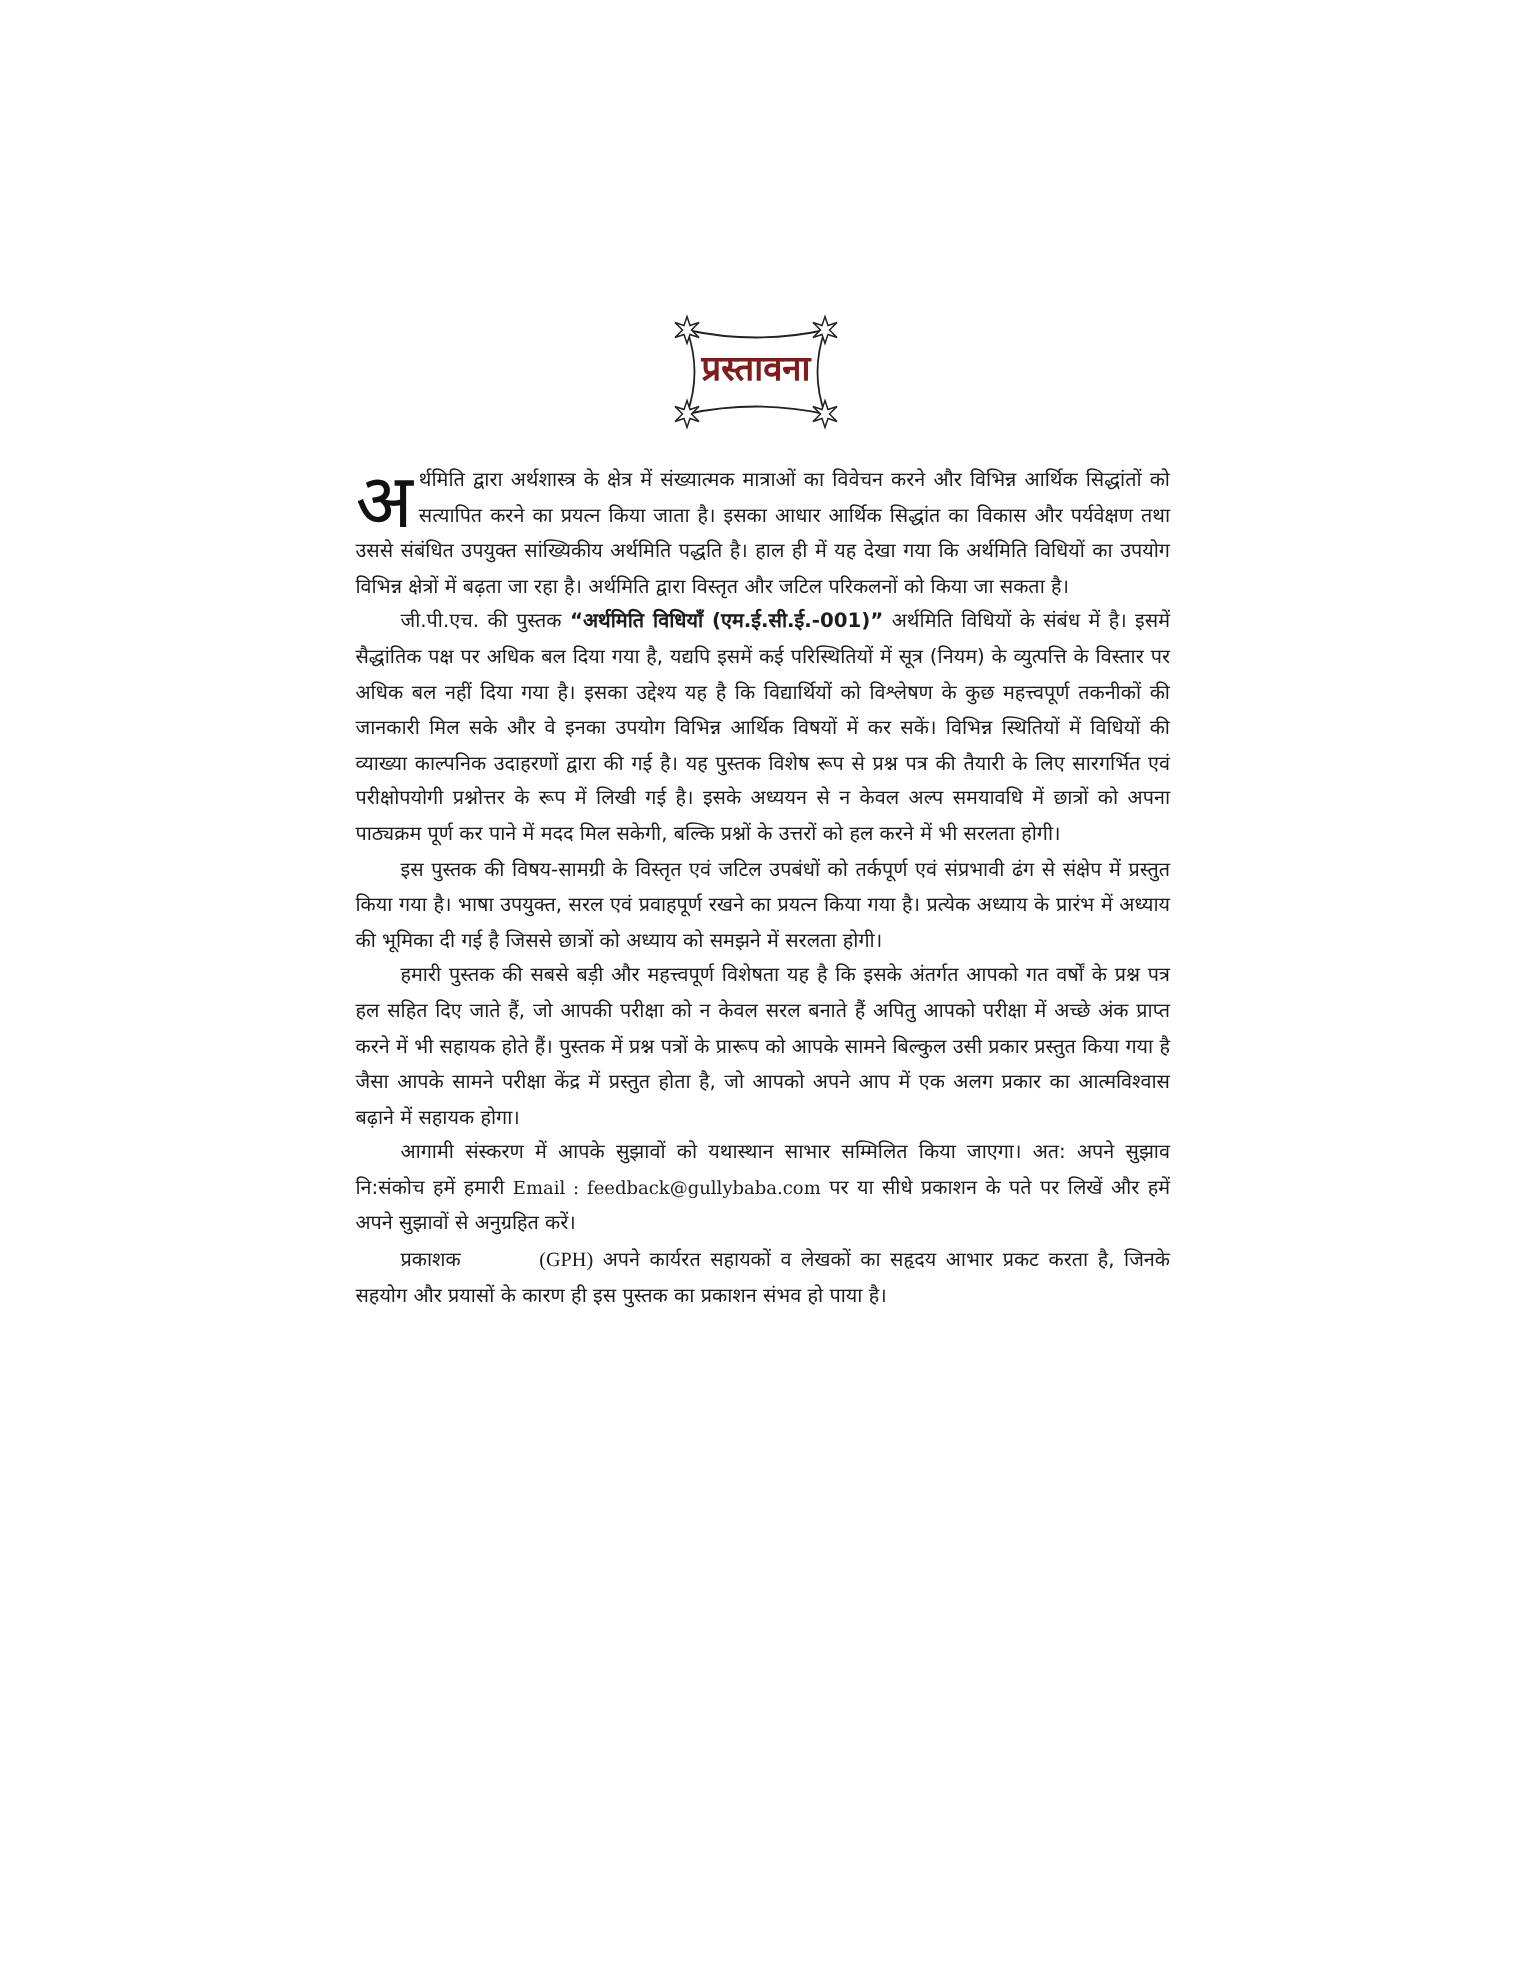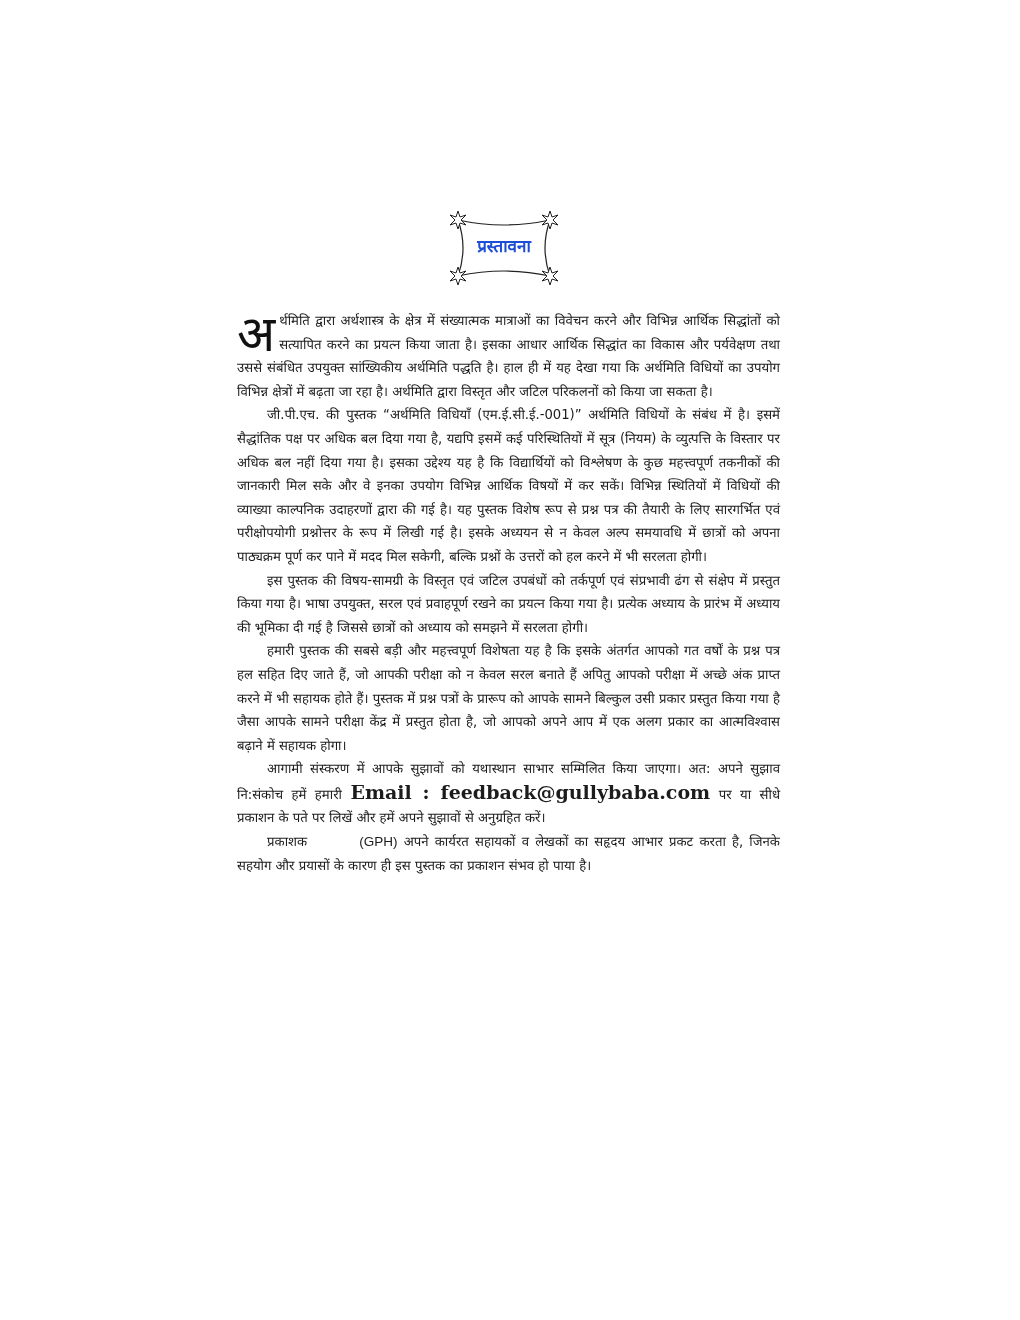--- a/index.html
+++ b/index.html
@@ -33,23 +33,23 @@
       position: absolute;
       left: 0; top: 0;
     }
     .title-text {
       position: absolute;
       left: 0;
       width: 116px;
       top: 26px;
       text-align: center;
       font-weight: bold;
-      font-size: 17px;
+      font-size: 23px;
       line-height: 24px;
-      color: #1d4ed8;
+      color: #7f1d1d;
     }
     .body-text {
       position: absolute;
       left: 237px;
       top: 309px;
       width: 543px;
       font-size: 13.2px;
       line-height: 23.6px;
       text-align: justify;
       color: #1c1c1c;
@@ -64,31 +64,31 @@
     .dropcap {
       float: left;
       font-size: 50px;
       line-height: 44px;
       height: 44px;
       margin: 3px 4px 0 0;
       font-weight: normal;
       color: #111;
     }
     .bold {
-      font-weight: normal;
+      font-weight: bold;
     }
     .latin {
-      font-family: Liberation Sans, sans-serif;
+      font-family: Liberation Serif, serif;
       font-size: 13.5px;
       margin-left: 46px;
     }
     .email-label {
       font-family: "DejaVu Serif", serif;
-      font-weight: bold;
-      font-size: 19px;
+      font-weight: normal;
+      font-size: 12px;
     }
   </style>
 </head>
 <body>
 
 <div class="page">
 
   <div class="title-frame">
     <svg width="116" height="80" viewBox="0 0 116 80">
 

